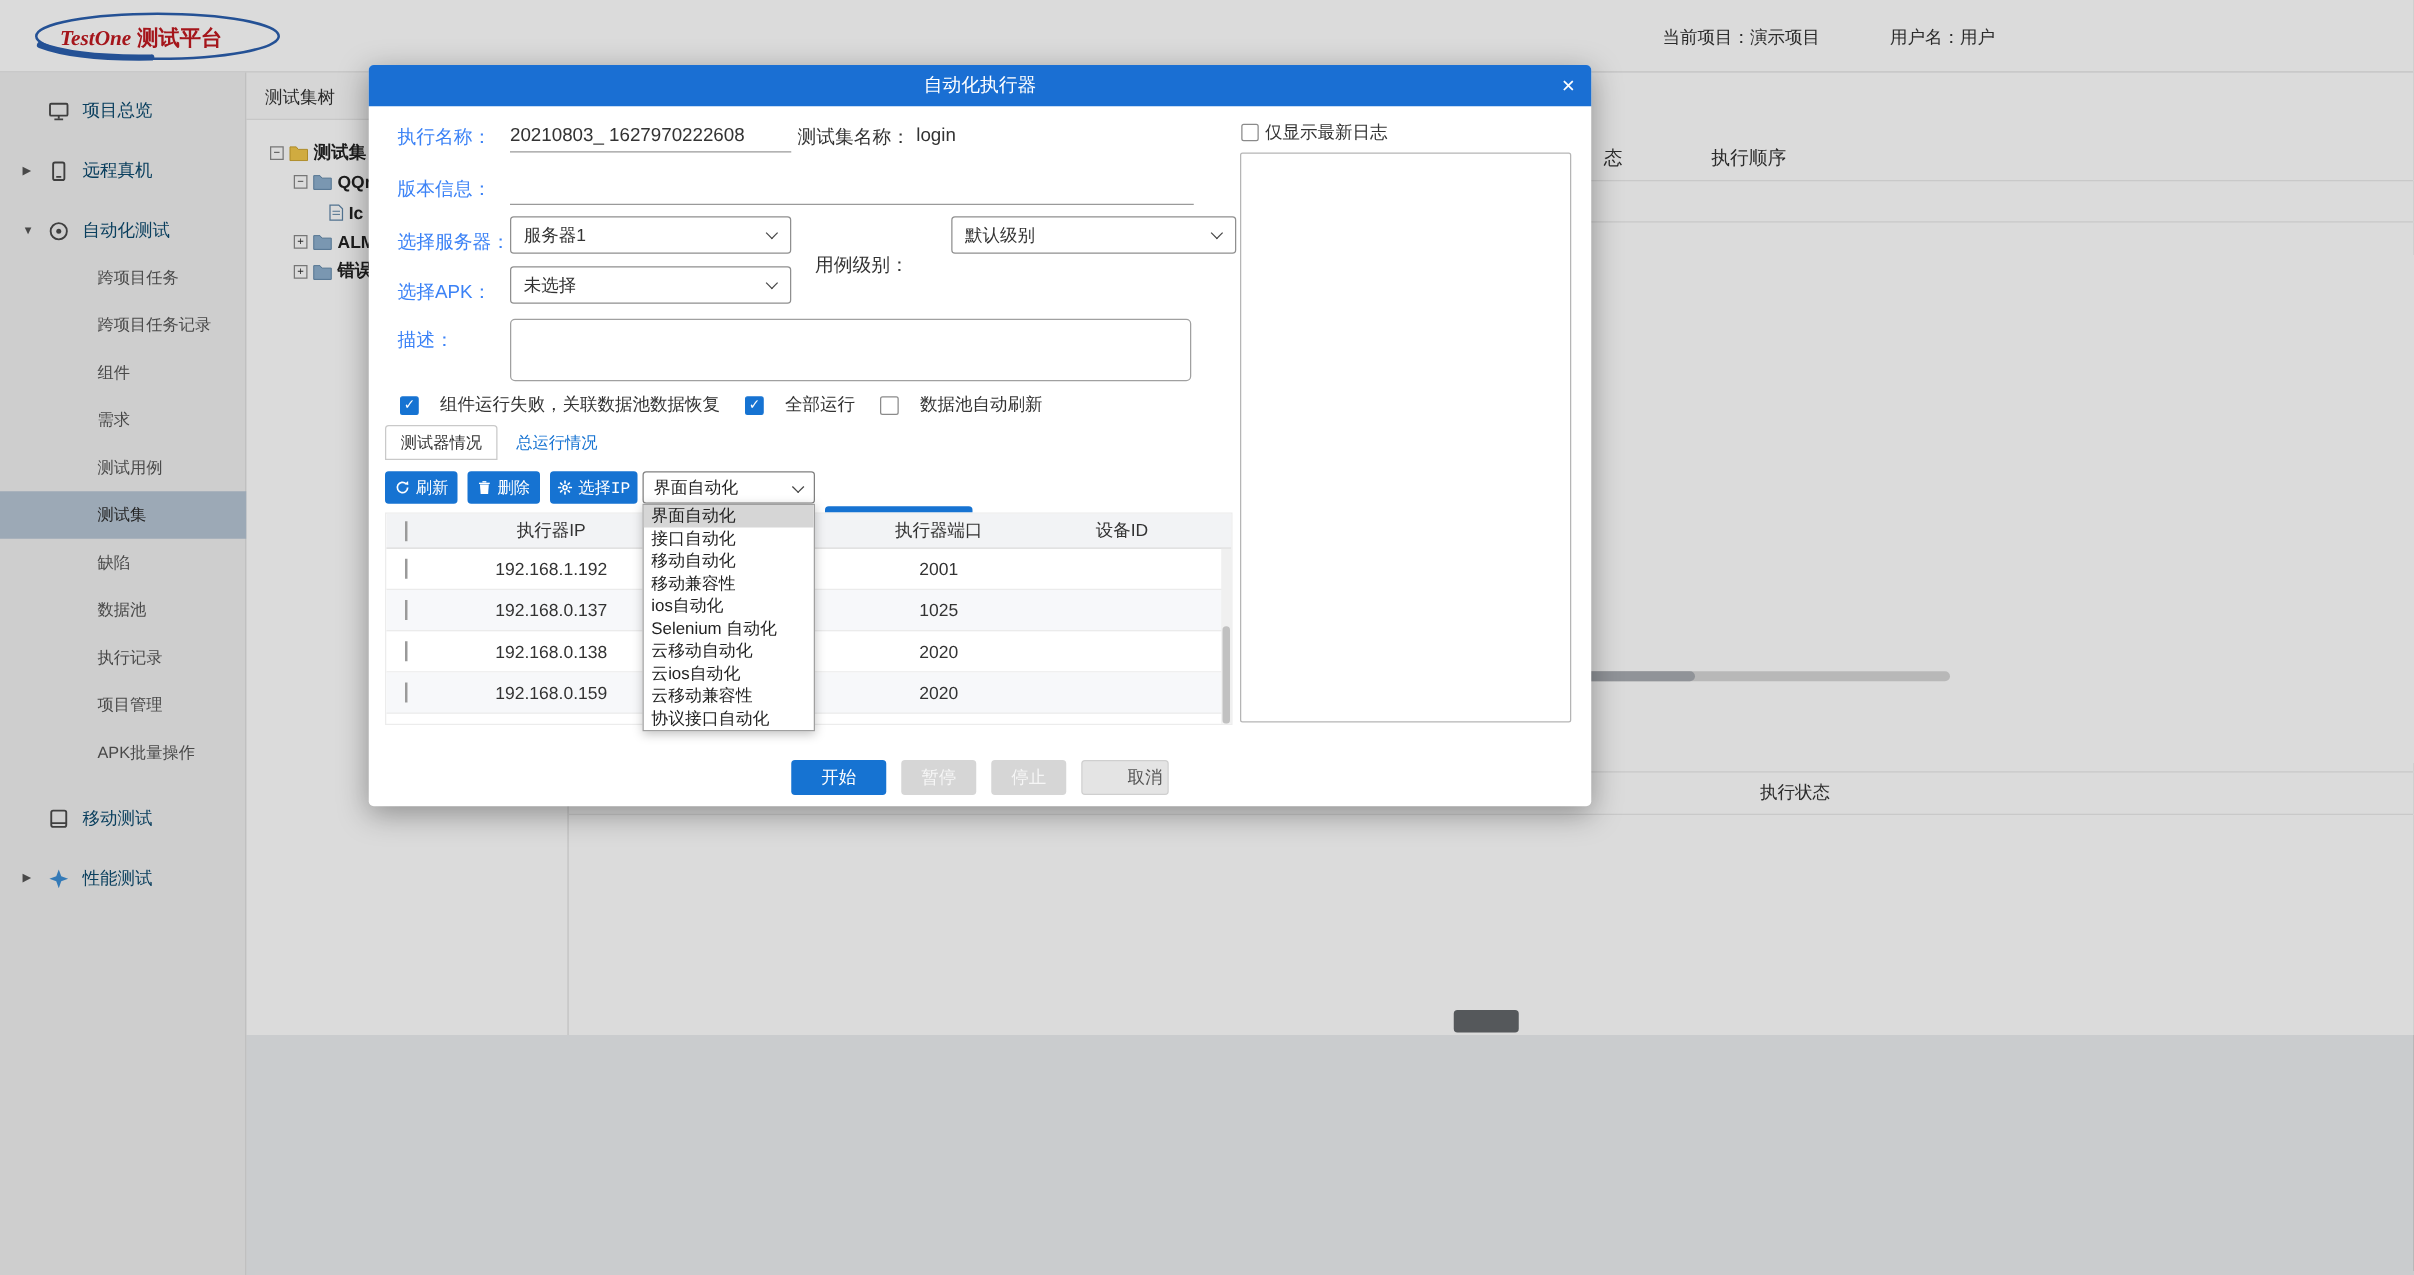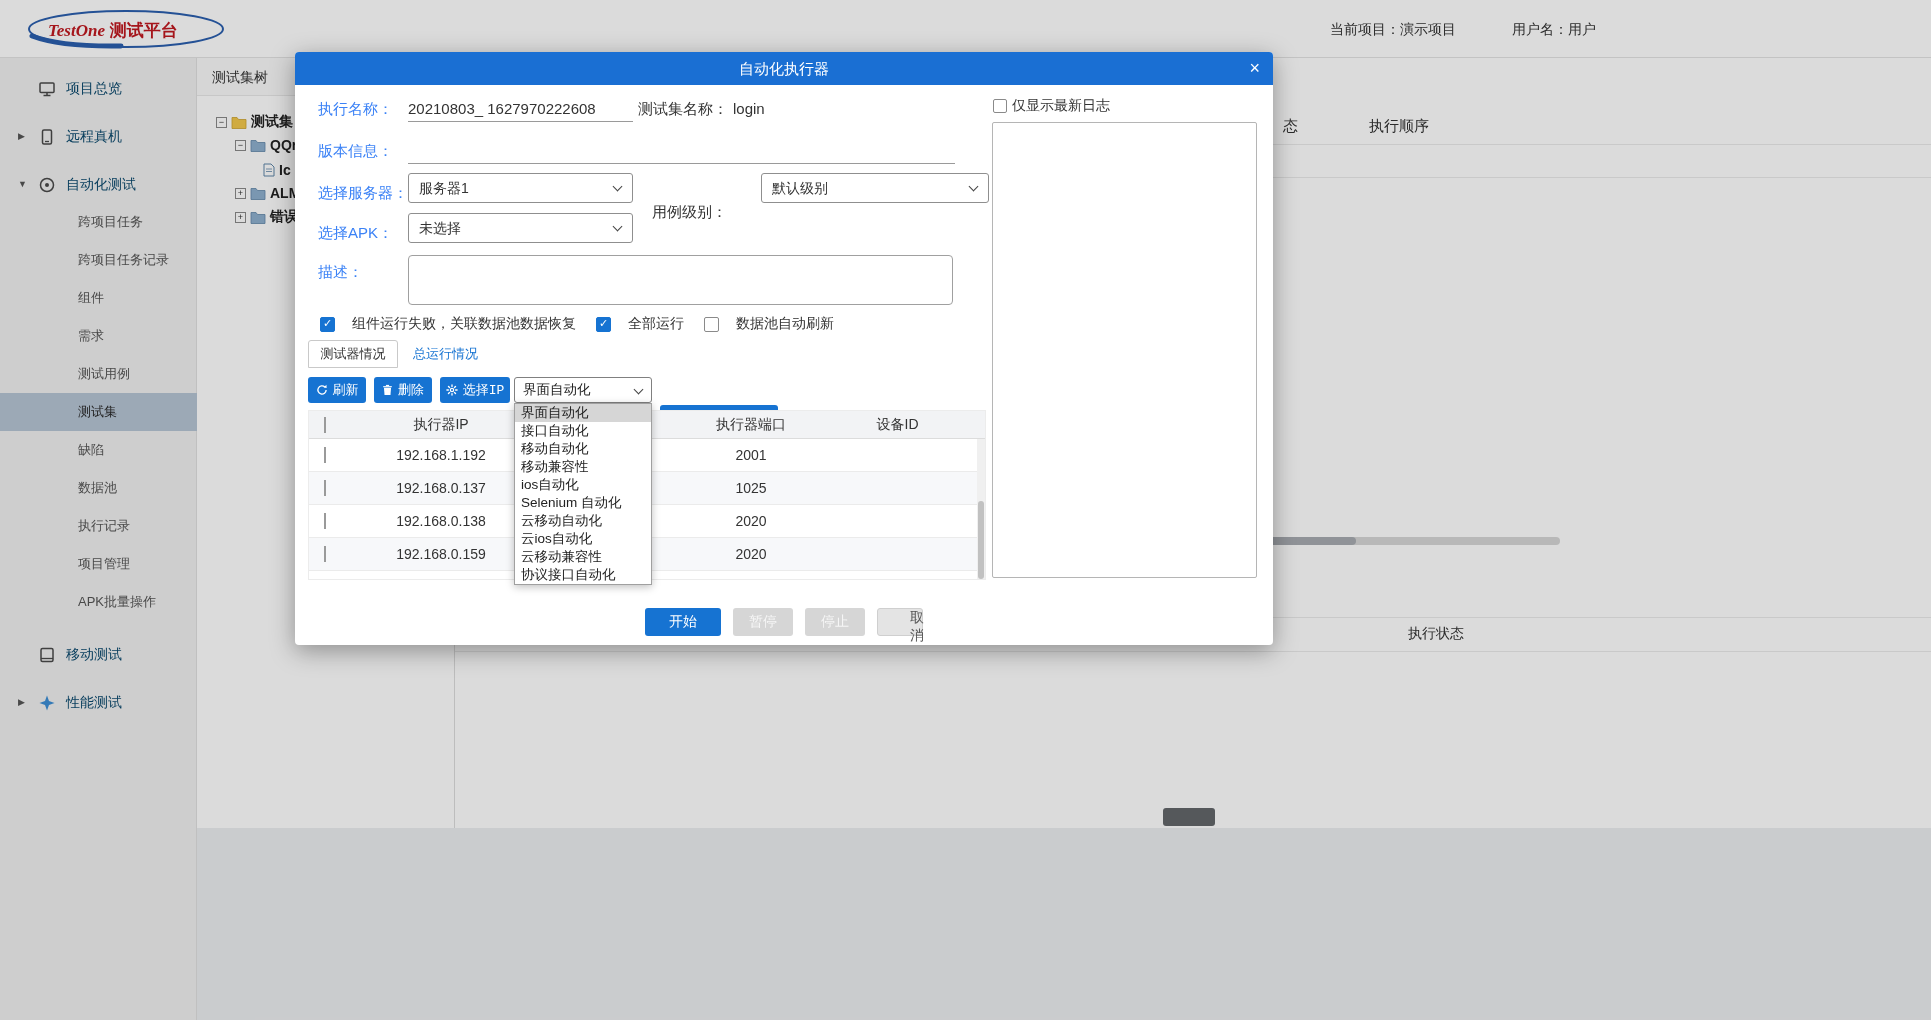--- a/index.html
+++ b/index.html
@@ -80,21 +80,21 @@
 
   
   .log-cb-row{position:absolute;left:698px;top:45px;display:flex;align-items:center;gap:5px;cursor:pointer;}
   .log-box{position:absolute;left:697px;top:70px;width:265px;height:456px;border:1px solid #b5b5b5;border-radius:2px;background:#fff;font-size:13px;color:#333;padding:4px;overflow:auto;}
 
   
   .footer{position:absolute;left:0;top:556px;width:978px;display:flex;justify-content:center;gap:12px;}
   .f-btn{height:28px;border-radius:3px;font-size:14px;border:none;cursor:pointer;font-family:inherit;}
   .f-start{width:76px;background:#1673d2;color:#fff;}
   .f-disabled{width:60px;background:#d6d6d6;color:#f6f6f6;cursor:default;}
-  .f-cancel{width:46px;background:#e4e4e4;border:1px solid #cfcfcf;color:#555;padding-left:32px;}
+  .f-cancel{width:70px;background:#e4e4e4;border:1px solid #cfcfcf;color:#555;padding-left:32px;}
 </style>
 </head>
 <body>
 
 <div class="app">
 
   <div class="topbar">
     <div class="logo">
       <svg width="205" height="40" viewBox="0 0 205 40">
         <ellipse cx="100" cy="20" rx="97" ry="18" fill="none" stroke="#2b5fae" stroke-width="2"></ellipse>

